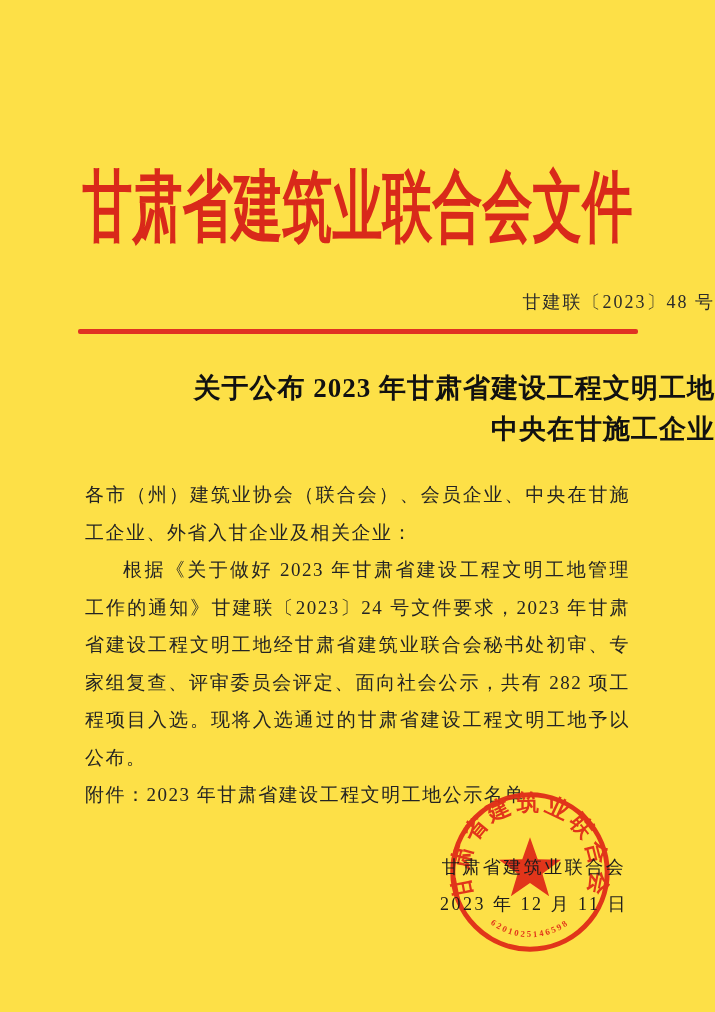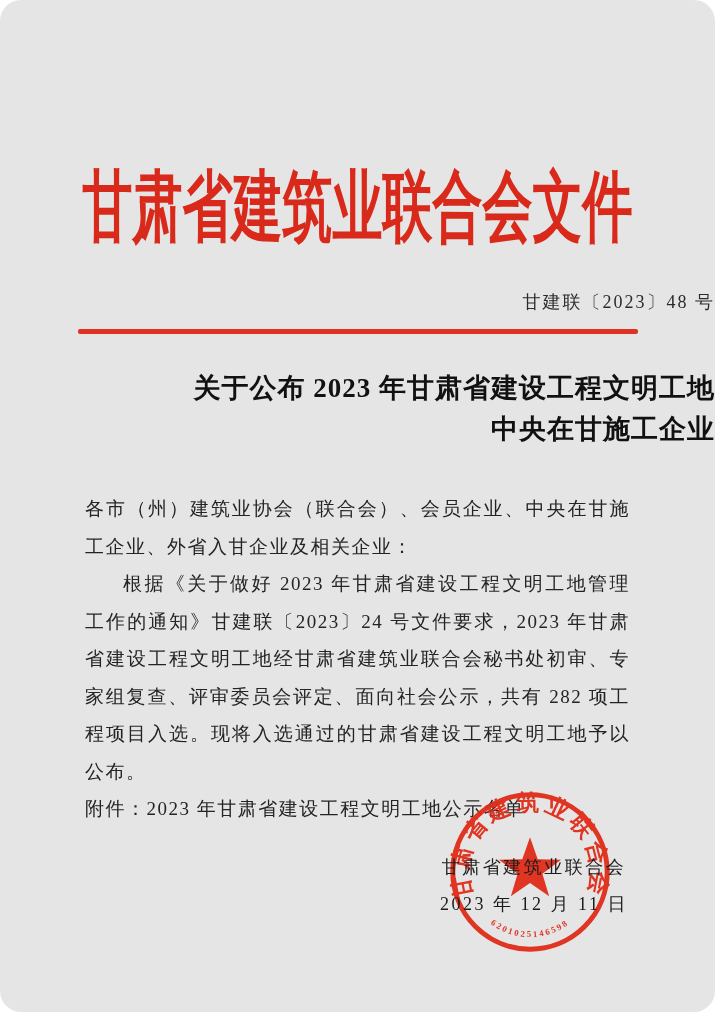--- a/index.html
+++ b/index.html
@@ -2,25 +2,24 @@
 <html><head>
 <meta charset="utf-8">
 <style>
   * { margin: 0; padding: 0; box-sizing: border-box; }
   html, body { background: #ffffff; }
   .page {
     position: relative;
     width: 715px;
     height: 1012px;
     margin: 0 auto;
-    background: #e5e5e5;
+    background: #fde047;
     overflow: hidden;
     font-family: "Liberation Serif", "DejaVu Serif", serif;
     color: #1f1f1f;
-    border-radius: 21px;
   }
   .masthead {
     margin-top: 152px;
     height: 110px;
     display: flex;
     align-items: center;
     justify-content: center;
   }
   .masthead-text {
     font-size: 50px;
@@ -48,21 +47,21 @@
   .doc-title {
     margin-top: 34px;
     text-align: right;
     font-size: 27px;
     font-weight: bold;
     line-height: 41px;
     color: #111;
     letter-spacing: 1px;
   }
   .body-block {
-    margin: 40px auto 0 auto;
+    margin: 26px auto 0 auto;
     width: 545px;
     font-size: 19px;
     line-height: 37.5px;
     letter-spacing: 1.5px;
     text-align: justify;
     color: #242424;
   }
   .body-block p { margin: 0; }
   .para-indent { text-indent: 2em; }
   .attachment { margin-top: 0; }

